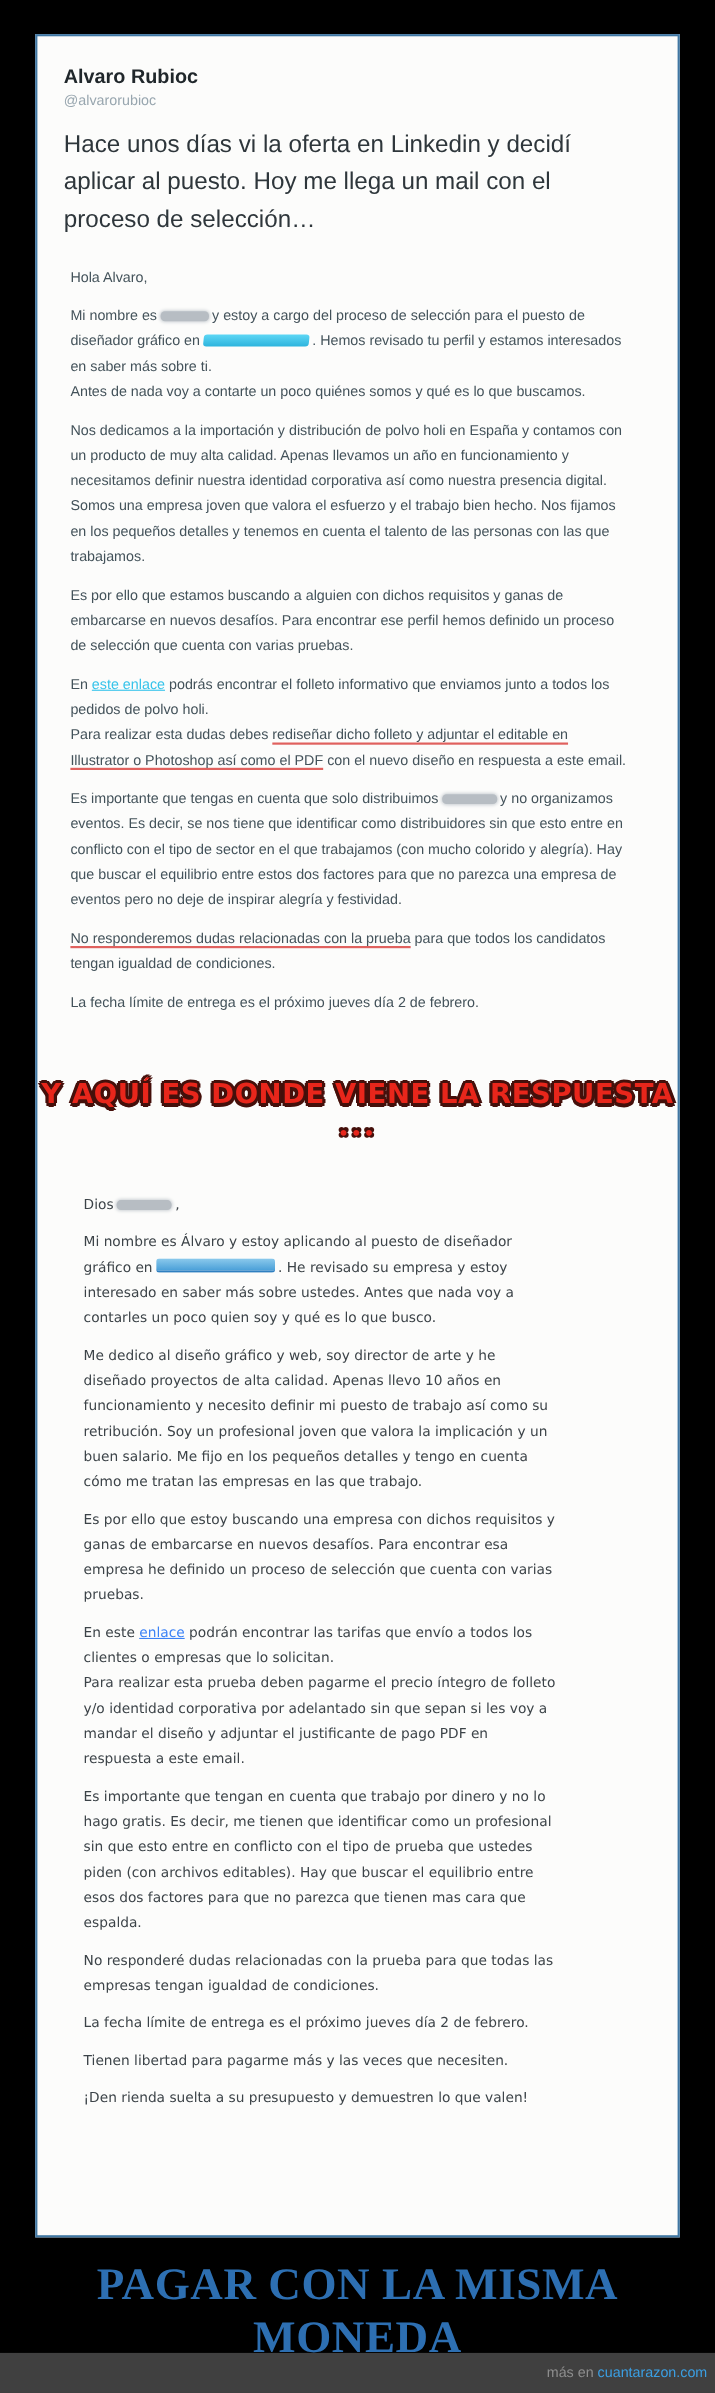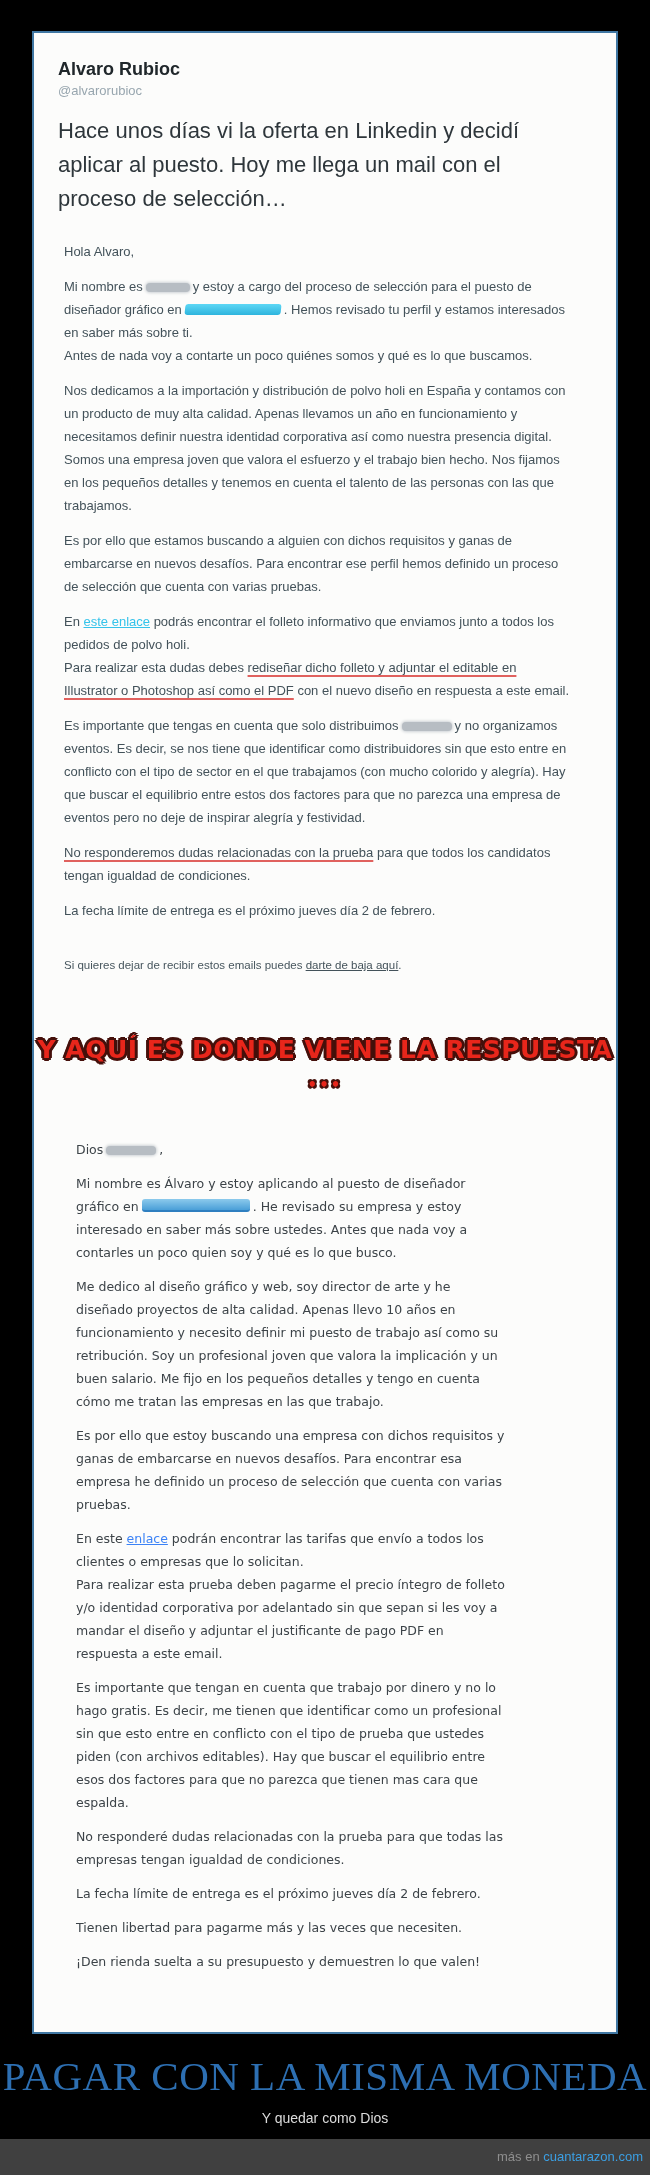--- a/index.html
+++ b/index.html
@@ -49,21 +49,21 @@
   
   .redact{display:inline-block;vertical-align:-1px;margin:0 3px;border-radius:4px;}
   .redact-gray{width:44px;height:9px;background:#b7bdc3;box-shadow:0 0 3px 1px #ccd1d5;}
   .redact-gray-sm{width:50px;height:9px;background:#b7bdc3;box-shadow:0 0 3px 1px #ccd1d5;}
   .redact-cyan{width:96px;height:11px;border-radius:3px;
                background:linear-gradient(180deg,#5ed7f5,#2db4dd);transform:skewX(-6deg);}
   .redact-cyan2{width:108px;height:11px;border-radius:3px;
                background:linear-gradient(180deg,#8ccaec,#4a9fd8);border-bottom:2px solid #2f7fc0;}
 
   
-  .caption{position:absolute;top:2052px;left:0;width:650px;text-align:center;}
+  .caption{position:absolute;top:2052px;left:0;width:650px;text-align:center;font-weight:bold;}
   .caption-title{font-family:"Liberation Serif",serif;font-size:41px;color:#2d6fb2;letter-spacing:.5px;}
   .caption-sub{margin-top:10px;font-size:14px;color:#dcdcdc;}
 
   
   .watermark-bar{position:absolute;left:0;bottom:0;width:650px;height:36px;background:#404040;}
   .watermark{position:absolute;right:7px;top:10px;font-size:13px;color:#8e8e8e;}
   .watermark .site{color:#3b9fe3;}
 </style>
 </head>
 <body>
@@ -80,21 +80,20 @@
     <p>Hola Alvaro,</p>
     <p class="tight"><span>Mi nombre es</span><span class="redact redact-gray"></span><span>y estoy a cargo del proceso de selección para el puesto de diseñador gráfico en</span><span class="redact redact-cyan"></span><span>. Hemos revisado tu perfil y estamos interesados en saber más sobre ti.</span></p>
     <p>Antes de nada voy a contarte un poco quiénes somos y qué es lo que buscamos.</p>
     <p>Nos dedicamos a la importación y distribución de polvo holi en España y contamos con un producto de muy alta calidad. Apenas llevamos un año en funcionamiento y necesitamos definir nuestra identidad corporativa así como nuestra presencia digital. Somos una empresa joven que valora el esfuerzo y el trabajo bien hecho. Nos fijamos en los pequeños detalles y tenemos en cuenta el talento de las personas con las que trabajamos.</p>
     <p>Es por ello que estamos buscando a alguien con dichos requisitos y ganas de embarcarse en nuevos desafíos. Para encontrar ese perfil hemos definido un proceso de selección que cuenta con varias pruebas.</p>
     <p class="tight"><span>En </span><a class="link-cyan">este enlace</a><span> podrás encontrar el folleto informativo que enviamos junto a todos los pedidos de polvo holi.</span></p>
     <p><span>Para realizar esta dudas debes </span><span class="u-red">rediseñar dicho folleto y adjuntar el editable en Illustrator o Photoshop así como el PDF</span><span> con el nuevo diseño en respuesta a este email.</span></p>
     <p><span>Es importante que tengas en cuenta que solo distribuimos</span><span class="redact redact-gray-sm"></span><span>y no organizamos eventos. Es decir, se nos tiene que identificar como distribuidores sin que esto entre en conflicto con el tipo de sector en el que trabajamos (con mucho colorido y alegría). Hay que buscar el equilibrio entre estos dos factores para que no parezca una empresa de eventos pero no deje de inspirar alegría y festividad.</span></p>
     <p><span class="u-red">No responderemos dudas relacionadas con la prueba</span><span> para que todos los candidatos tengan igualdad de condiciones.</span></p>
     <p>La fecha límite de entrega es el próximo jueves día 2 de febrero.</p>
-    <p class="unsub"><span>Si quieres dejar de recibir estos emails puedes </span><a class="link-dark">darte de baja aquí</a><span>.</span></p>
   </div>
 
   <div class="headline">Y AQUÍ ES DONDE VIENE LA RESPUESTA</div>
   <div class="headline-dots">•••</div>
 
   <div class="email2">
     <p><span>Dios</span><span class="redact redact-gray-sm"></span><span>,</span></p>
     <p><span>Mi nombre es Álvaro y estoy aplicando al puesto de diseñador gráfico en</span><span class="redact redact-cyan2"></span><span>. He revisado su empresa y estoy interesado en saber más sobre ustedes. Antes que nada voy a contarles un poco quien soy y qué es lo que busco.</span></p>
     <p>Me dedico al diseño gráfico y web, soy director de arte y he diseñado proyectos de alta calidad. Apenas llevo 10 años en funcionamiento y necesito definir mi puesto de trabajo así como su retribución. Soy un profesional joven que valora la implicación y un buen salario. Me fijo en los pequeños detalles y tengo en cuenta cómo me tratan las empresas en las que trabajo.</p>
     <p>Es por ello que estoy buscando una empresa con dichos requisitos y ganas de embarcarse en nuevos desafíos. Para encontrar esa empresa he definido un proceso de selección que cuenta con varias pruebas.</p>

